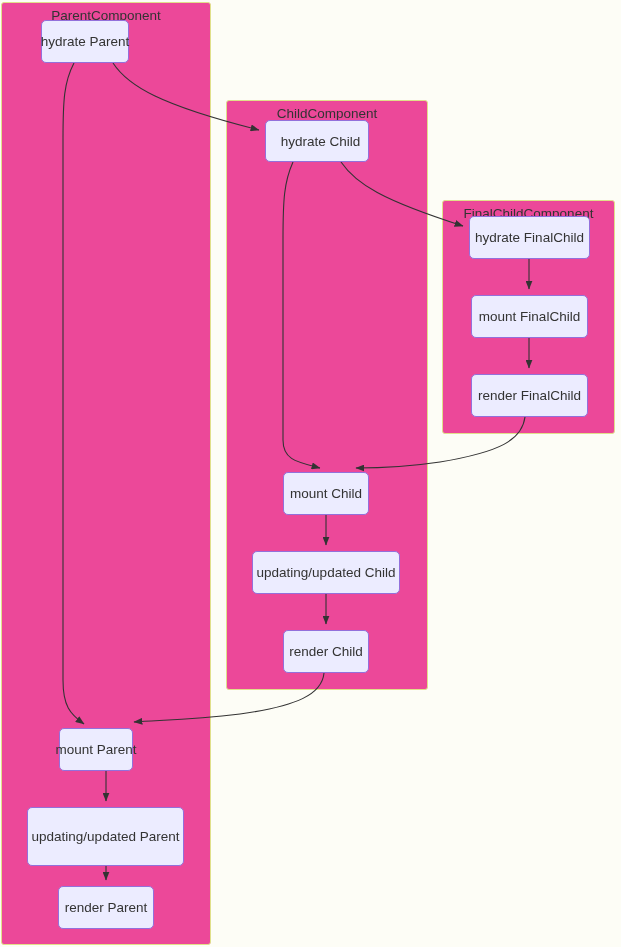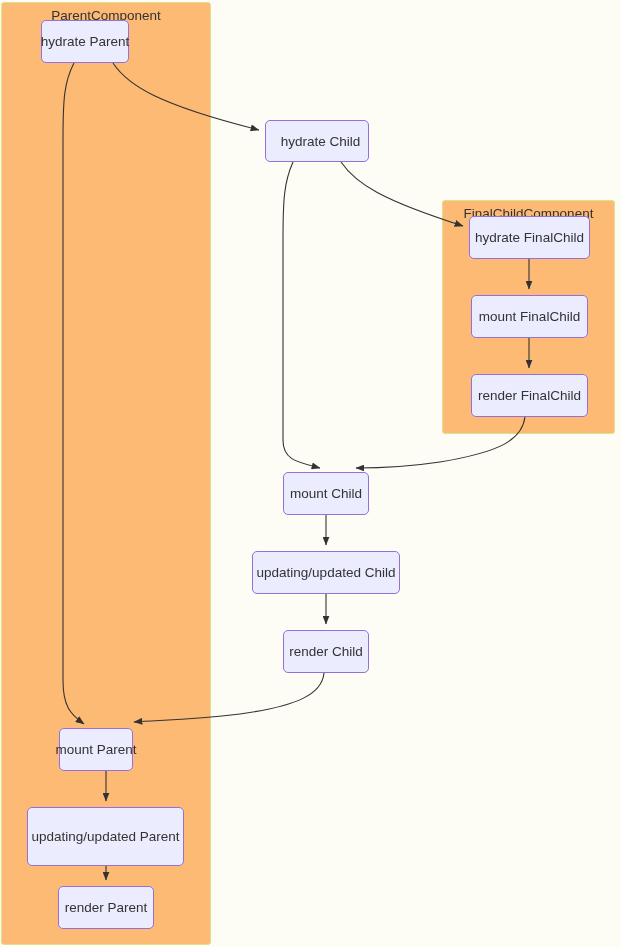--- a/index.html
+++ b/index.html
@@ -10,21 +10,21 @@
   #canvas {
     position: relative;
     width: 621px;
     height: 947px;
     background: #fdfdf6;
     font-family: "Liberation Sans", sans-serif;
     overflow: hidden;
   }
   .subgraph {
     position: absolute;
-    background: #fdba74;
+    background: #ec4899;
     border: 1px solid #e0e08a;
     border-radius: 3px;
     box-sizing: border-box;
   }
   .subgraph-label {
     position: absolute;
     left: 0;
     right: 0;
     top: 5px;
     text-align: center;
@@ -61,20 +61,23 @@
     stroke-width: 1.1;
   }
 </style>
 </head>
 <body>
 
 <div id="canvas">
 
   <div class="subgraph" id="sg-parent" style="left: 1px; top: 2px; width: 210px; height: 943px;">
     <div class="subgraph-label">ParentComponent</div>
+  </div>
+  <div class="subgraph" id="sg-child" style="left: 226px; top: 100px; width: 202px; height: 590px;">
+    <div class="subgraph-label">ChildComponent</div>
   </div>
   <div class="subgraph" id="sg-finalchild" style="left: 442px; top: 200px; width: 173px; height: 234px;">
     <div class="subgraph-label">FinalChildComponent</div>
   </div>
 
   <svg id="edges" viewBox="0 0 621 947">
     <defs>
       <marker id="arrowhead" markerWidth="9" markerHeight="7" refX="8.4" refY="3.5" orient="auto" markerUnits="userSpaceOnUse">
         <path d="M 0 0 L 9 3.5 L 0 7 z" fill="#333333"></path>
       </marker>

